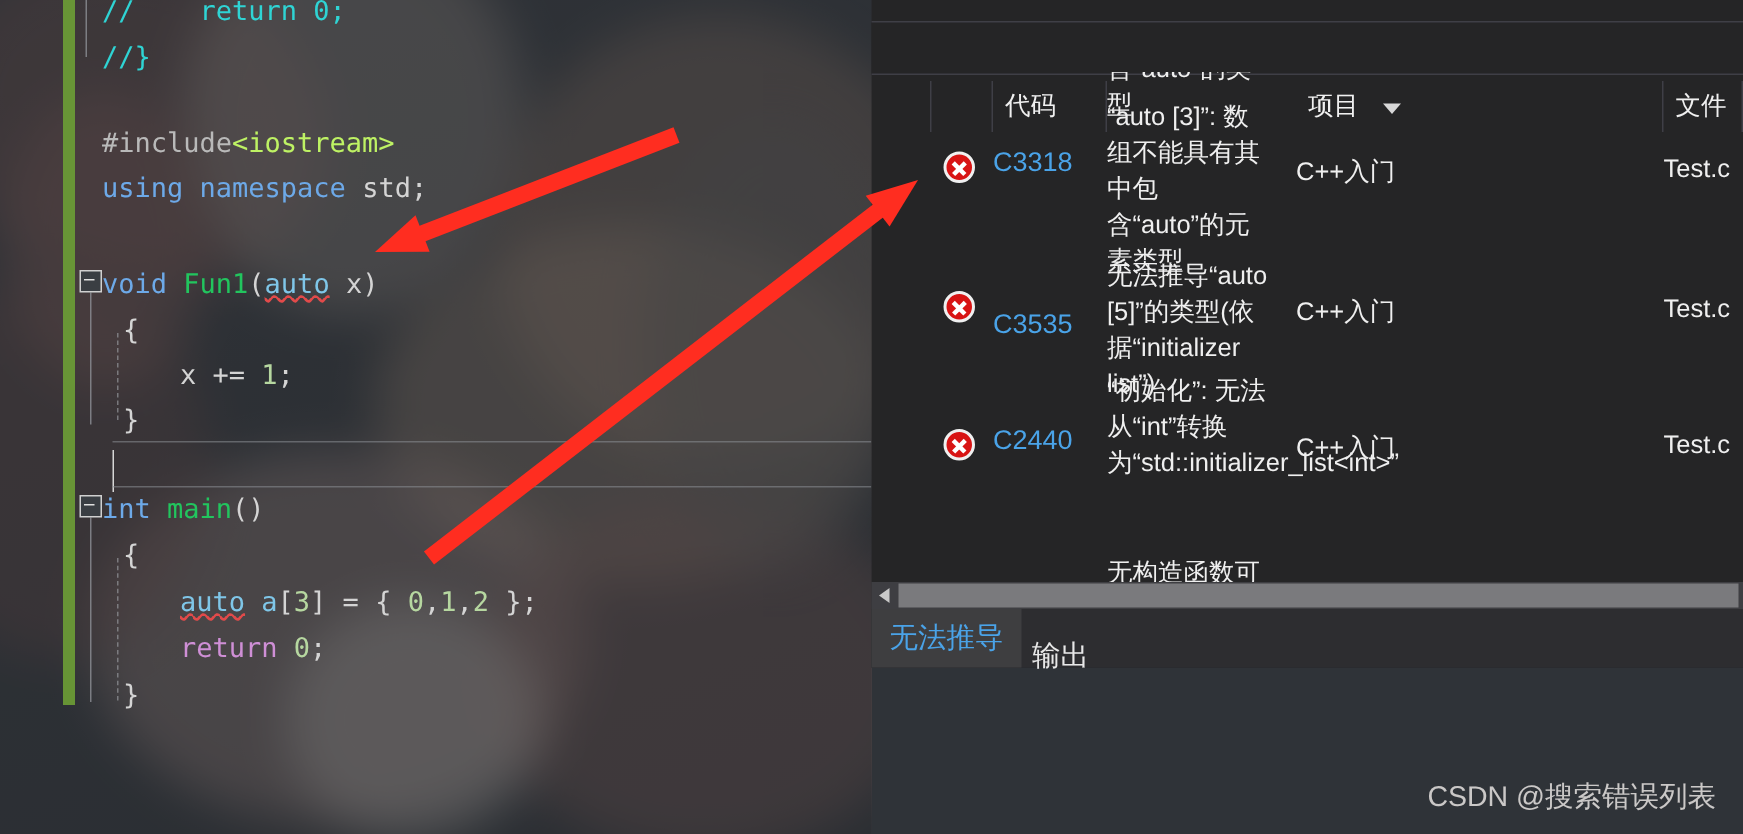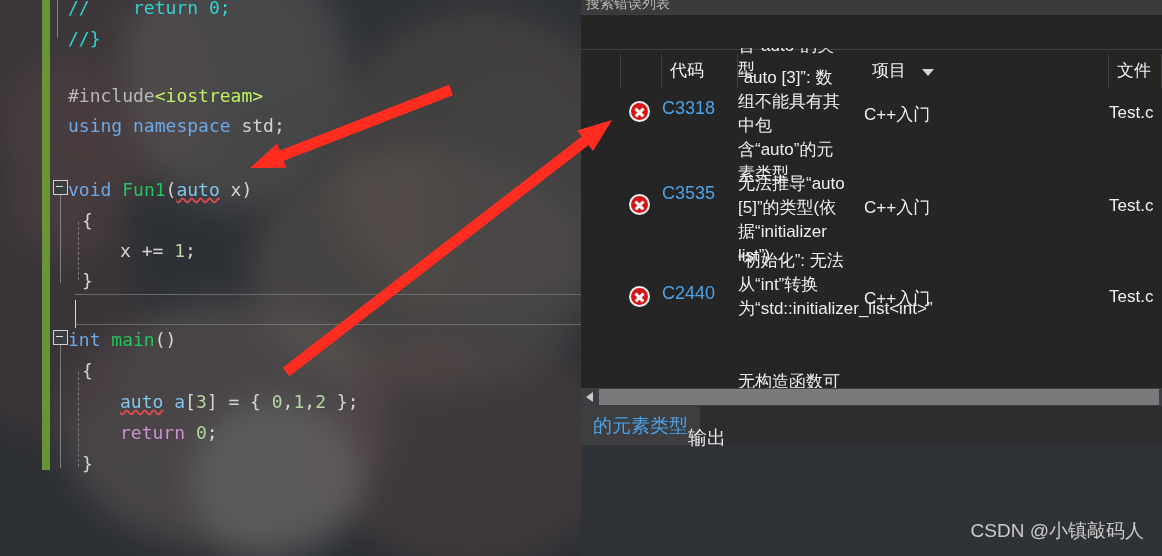--- a/index.html
+++ b/index.html
@@ -133,23 +133,20 @@
 
     <div class="code" id="code-lines"><div class="ln" style="top: -8px;"><span class="cmt">//    return 0;</span></div><div class="ln" style="top: 23px;"><span class="cmt">//}</span></div><div class="ln" style="top: 54px;"></div><div class="ln" style="top: 80px;"><span class="pp">#include</span><span class="inc">&lt;iostream&gt;</span></div><div class="ln" style="top: 110px;"><span class="kw">using</span><span class="pl"> </span><span class="kw">namespace</span><span class="pl"> </span><span class="pl">std;</span></div><div class="ln" style="top: 141px;"></div><div class="ln" style="top: 174px;"><span class="kw">void</span><span class="pl"> </span><span class="fn">Fun1</span><span class="br">(</span><span class="typ sq">auto</span><span class="pl"> x)</span></div><div class="ln" style="top: 205px; left: 82px;"><span class="pl">{</span></div><div class="ln" style="top: 235px; left: 120px;"><span class="pl">x += </span><span class="num">1</span><span class="pl">;</span></div><div class="ln" style="top: 265px; left: 82px;"><span class="pl">}</span></div><div class="ln" style="top: 296px;"></div><div class="ln" style="top: 324px;"><span class="kw">int</span><span class="pl"> </span><span class="fn">main</span><span class="br">()</span></div><div class="ln" style="top: 355px; left: 82px;"><span class="pl">{</span></div><div class="ln" style="top: 386px; left: 120px;"><span class="typ sq">auto</span><span class="pl"> </span><span class="typ">a</span><span class="br">[</span><span class="num">3</span><span class="br">]</span><span class="pl"> = { </span><span class="num">0</span><span class="pl">,</span><span class="num">1</span><span class="pl">,</span><span class="num">2</span><span class="pl"> };</span></div><div class="ln" style="top: 417px; left: 120px;"><span class="kw2">return</span><span class="pl"> </span><span class="num">0</span><span class="pl">;</span></div><div class="ln" style="top: 448px; left: 82px;"><span class="pl">}</span></div></div>
     <div id="fold-markers">
         <div class="collapse" style="top: 180px;"></div>
         <div class="collapse" style="top: 330px;"></div>
       </div>
   </div>
 
   <div class="panel">
 
-    <div class="searchrow">
-      <span>搜索错误列表</span>
-    </div>
 
     <div class="thead" id="table-header">
         <div class="th" style="left: 0px; width: 40px;"><span></span></div>
         <div class="th" style="left: 40px; width: 41px;"><span></span></div>
         <div class="th" style="left: 81px; width: 76px;"><span>代码</span></div>
         <div class="th" style="left: 283px; width: 245px;"><span>项目</span><div class="caret" style="left: 58px;"></div></div>
         <div class="th" style="left: 528px; width: 53px;"><span>文件</span></div>
       </div>
 
     <div class="rows" id="error-rows">
@@ -158,53 +155,53 @@
       <div id="rows-host">
           <div class="row" style="top: 0px;">
             <div class="erricon" style="top: 53px;"></div>
             <div class="cellcode" style="top: 50px;">C3318</div>
             <div class="celldesc" style="top: 18px;">“auto [3]”: 数组不能具有其中包含“auto”的元素类型</div>
             <div class="cellproj" style="top: 55px;">C++入门</div>
             <div class="cellfile" style="top: 55px;">Test.c</div>
           </div>
           <div class="row" style="top: 0px;">
             <div class="erricon" style="top: 146px;"></div>
-            <div class="cellcode" style="top: 135px;">C3535</div>
+            <div class="cellcode" style="top: 158px;">C3535</div>
             <div class="celldesc" style="top: 124px;">无法推导“auto [5]”的类型(依据“initializer list”)</div>
             <div class="cellproj" style="top: 148px;">C++入门</div>
             <div class="cellfile" style="top: 148px;">Test.c</div>
           </div>
           <div class="row" style="top: 0px;">
             <div class="erricon" style="top: 238px;"></div>
             <div class="cellcode" style="top: 235px;">C2440</div>
             <div class="celldesc" style="top: 201px;">“初始化”: 无法从“int”转换为“std::initializer_list&lt;int&gt;”</div>
             <div class="cellproj" style="top: 239px;">C++入门</div>
             <div class="cellfile" style="top: 239px;">Test.c</div>
           </div>
         </div>
     </div>
 
     <div class="hscroll">
       <div class="larrow"></div>
       <div class="thumb"></div>
     </div>
 
     <div class="tabbar" id="tabbar">
-        <div class="tab active" style="left: 0px;">的元素类型</div>
+        <div class="tab active" style="left: 0px;">无法推导</div>
         <div class="tab inactive" style="left: 95px;">输出</div>
       </div>
   </div>
 
   <div class="panelfill"></div>
 
   <svg class="arrows" id="arrow-layer" viewBox="0 0 1162 556" width="1162" height="556">
       <g>
         <line x1="451" y1="90" x2="276.1034356245242" y2="157.87030856361747" stroke="#ff2d20" stroke-width="11" stroke-linecap="butt"></line>
         <polygon points="250,168 276.9939579486018,143.58020814443498 286.40009999667126,167.81911265292175" fill="#ff2d20"></polygon>
       </g>
       <g>
         <line x1="286" y1="372" x2="589.8470092179634" y2="137.12439778243316" stroke="#ff2d20" stroke-width="11" stroke-linecap="butt"></line>
         <polygon points="612,120 593.0505530207996,151.07922874175728 577.1493265085402,130.50859444415187" fill="#ff2d20"></polygon>
       </g>
     </svg>
 
-  <div class="watermark">CSDN @小镇敲码人</div>
+  <div class="watermark">CSDN @搜索错误列表</div>
 </div>
 
 </body></html>

